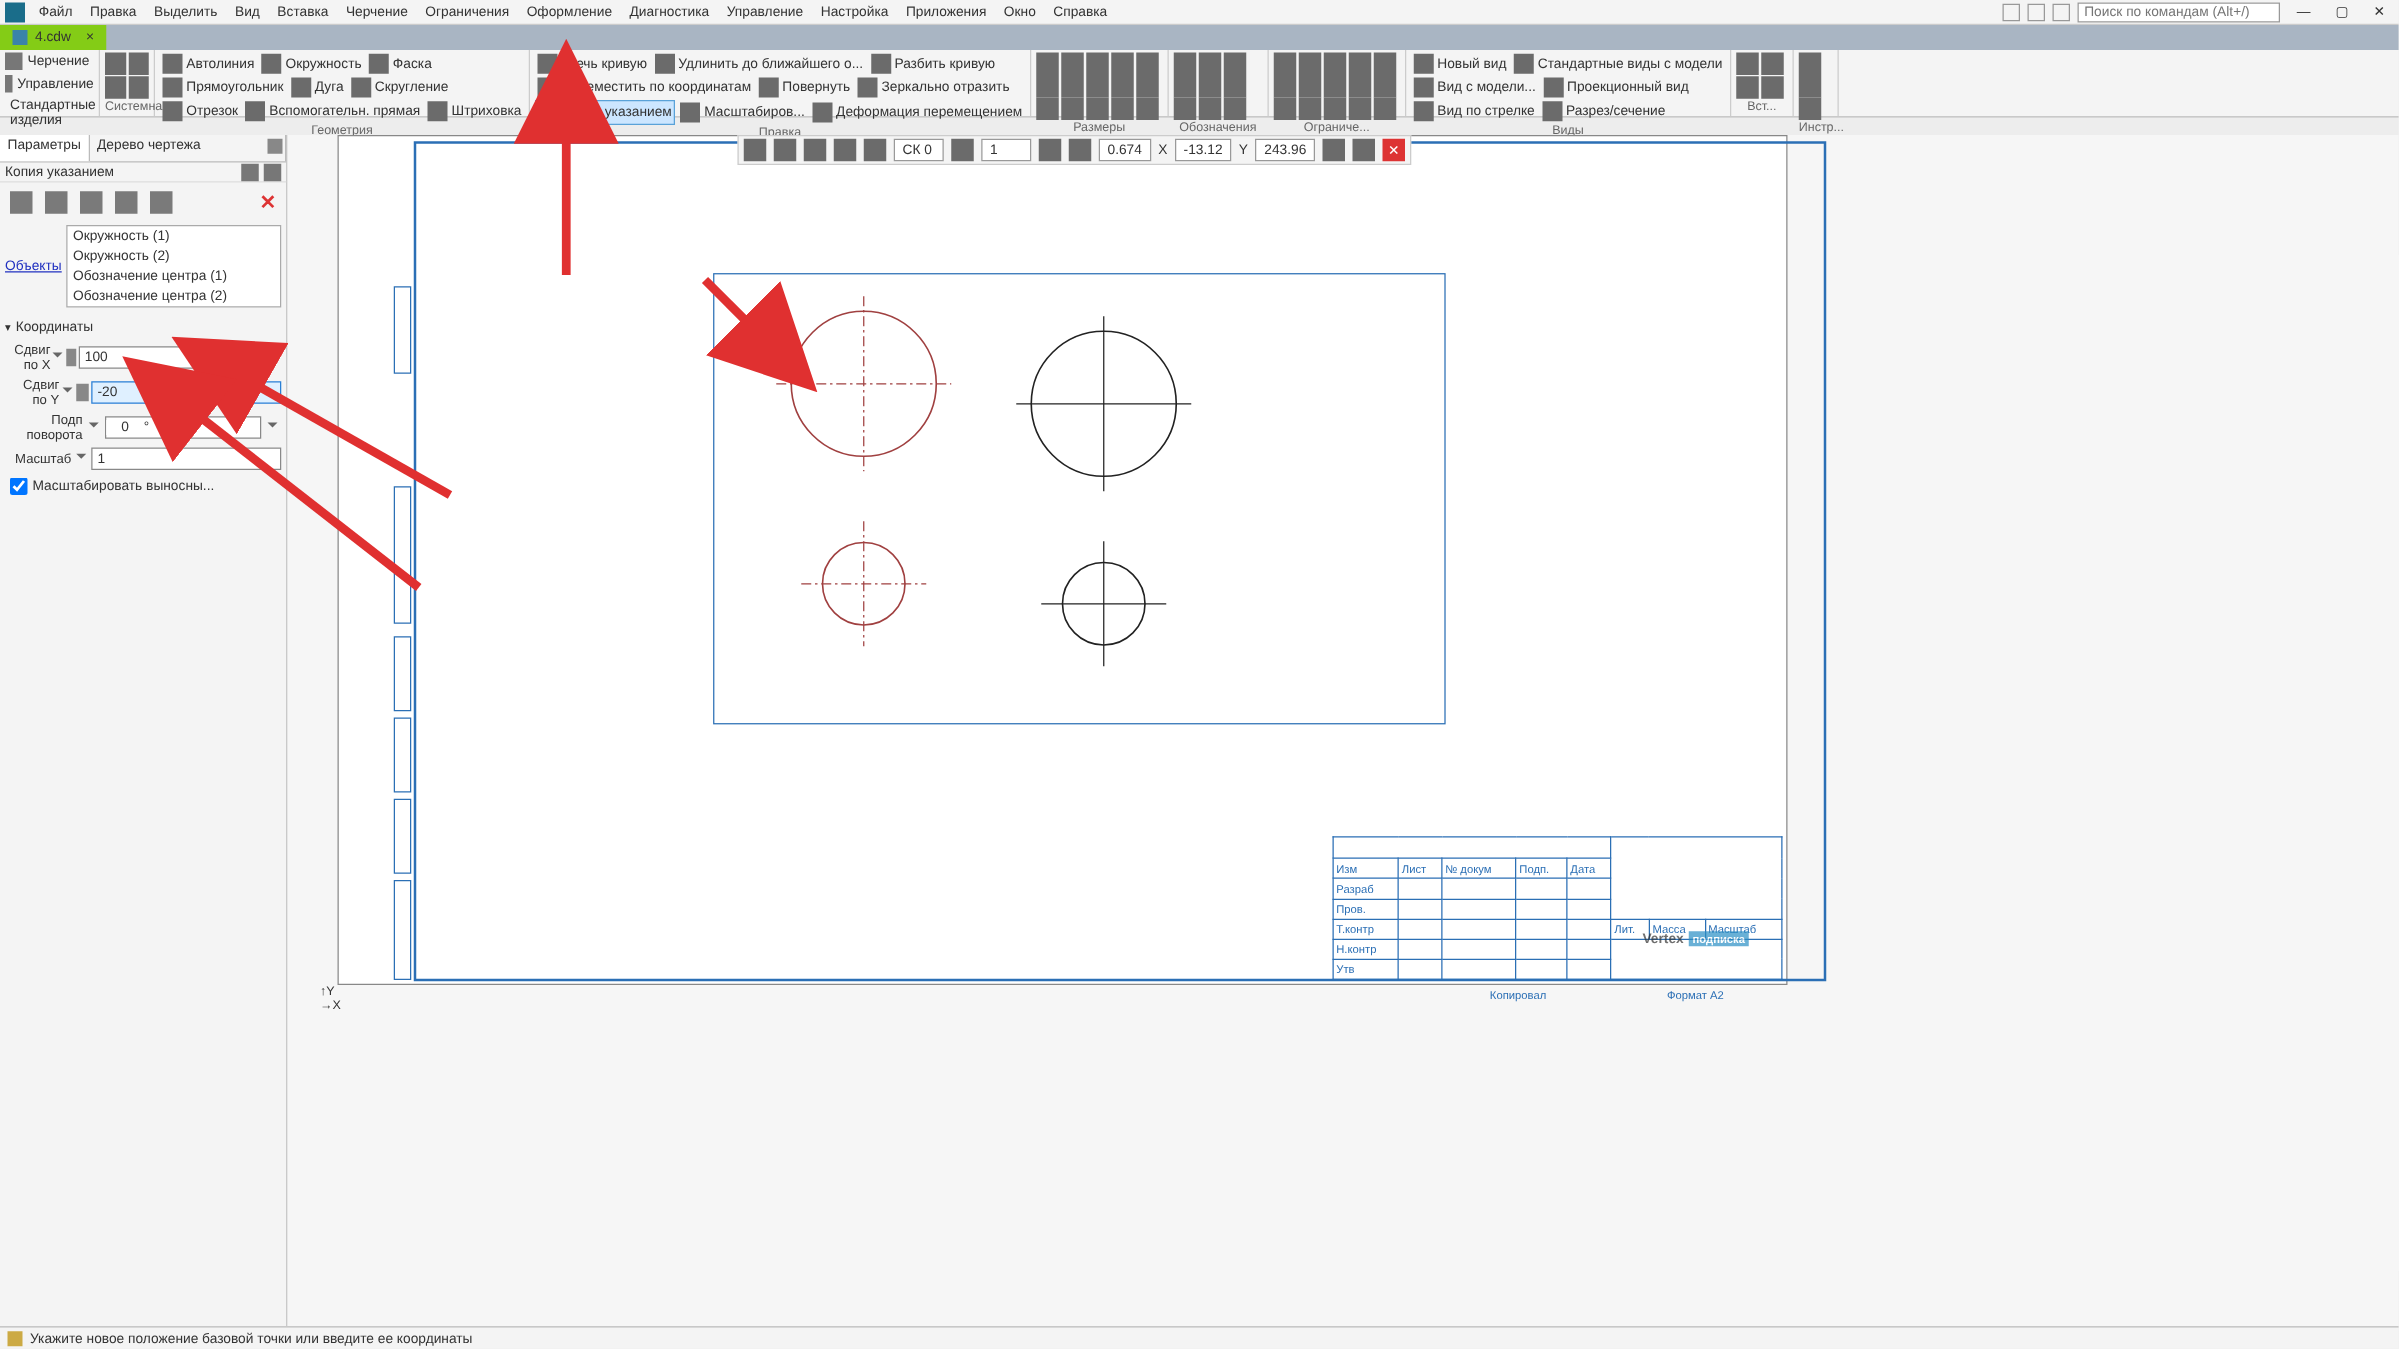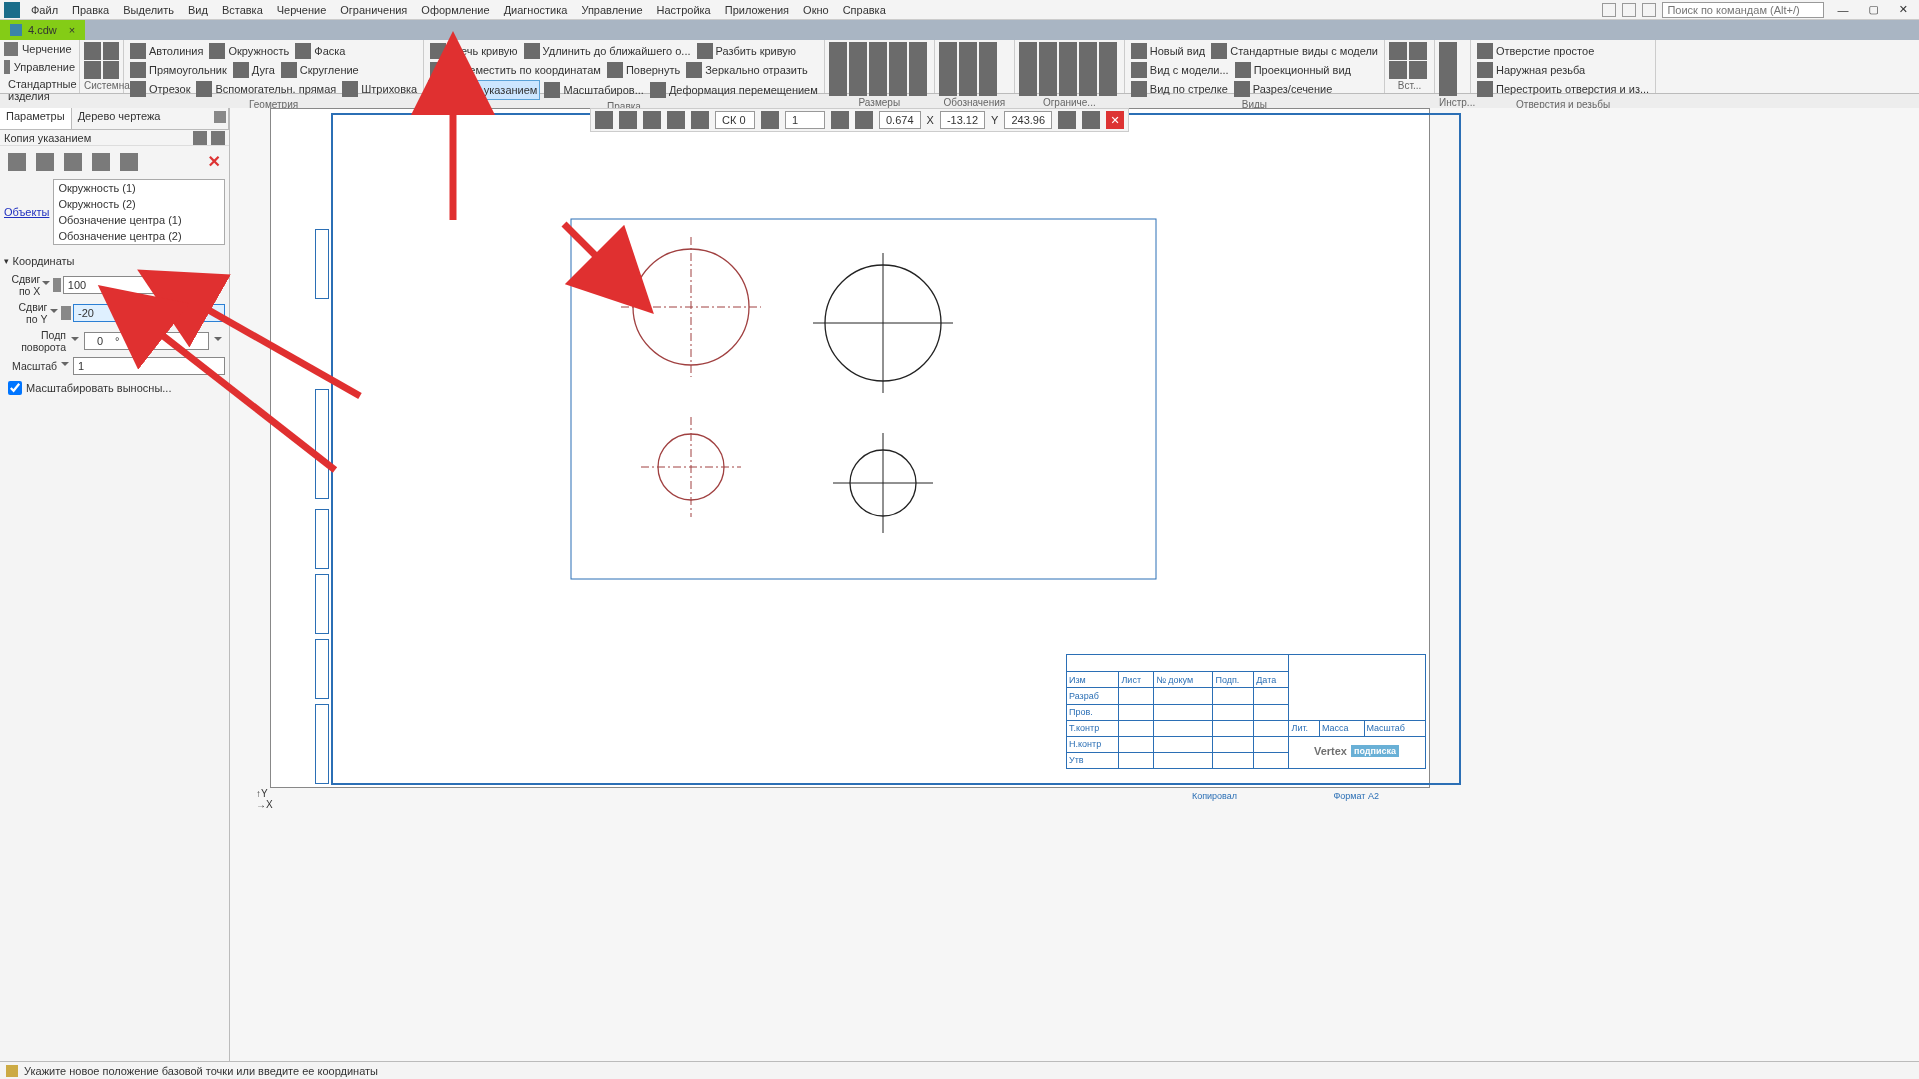--- a/index.html
+++ b/index.html
@@ -57,21 +57,21 @@
 .chk-row input{width:14px;height:14px;}
 .canvas{position:absolute;left:230px;top:108px;right:0;bottom:18px;background:#f6f6f6;}
 .canvas-tools{position:absolute;top:0;left:360px;height:24px;display:flex;align-items:center;gap:6px;background:#f4f4f4;border:1px solid #ccc;padding:0 4px;z-index:5;}
 .canvas-tools .ic{width:18px;height:18px;background:#6b6b6b;}
 .canvas-tools .cbox{border:1px solid #999;padding:0 6px;height:18px;display:flex;align-items:center;background:#fff;min-width:40px;}
 .canvas-tools .xbtn{background:#d33;color:#fff;width:18px;height:18px;display:flex;align-items:center;justify-content:center;}
 .sheet{position:absolute;left:40px;top:0;width:1160px;height:680px;background:#fff;border:1px solid #888;}
 .sheet-border{position:absolute;left:60px;top:4px;width:1130px;height:672px;border:2px solid #2b6fb5;}
 .binding-marks{position:absolute;left:44px;top:0;bottom:0;width:14px;}
 .binding-marks div{position:absolute;width:14px;border:1px solid #2b6fb5;font-size:8px;color:#2b6fb5;writing-mode:vertical-rl;text-align:center;}
-.title-block{position:absolute;right:3px;bottom:18px;width:360px;height:115px;}
+.title-block{position:absolute;right:3px;bottom:3px;width:360px;height:115px;}
 .title-block table{border-collapse:collapse;width:100%;height:100%;}
 .title-block td{border:1px solid #2b6fb5;font-size:9px;padding:1px 2px;color:#2b6fb5;}
 .watermark{position:absolute;right:30px;bottom:30px;font-size:24px;color:#2b8fc5;opacity:0.7;font-weight:bold;display:flex;align-items:center;gap:4px;}
 .watermark .sub{font-size:9px;background:#2b8fc5;color:#fff;padding:1px 3px;}
 svg.draw{position:absolute;left:0;top:0;}
 .status{position:absolute;left:0;right:0;bottom:0;height:18px;background:#f4f4f4;border-top:1px solid #bbb;display:flex;align-items:center;padding:0 6px;gap:6px;}
 .status .ic{width:12px;height:12px;background:#ca4;}
 .arrow{position:absolute;z-index:20;}
 .arrow svg{overflow:visible;}
 </style>
@@ -351,37 +351,20 @@
           <div class="ic"></div>
         </div>
       <div class="icon-row">
           <div class="ic"></div>
         </div>
       <div class="icon-row">
           <div class="ic"></div>
         </div>
       <div class="grp-label">Инстр...</div>
     </div>
-    <div class="rgroup">
-      <div class="rgrid">
-        <div class="rbtn">
-            <div class="ic"></div>
-            <span>Отверстие простое</span>
-          </div>
-        <div class="rbtn">
-            <div class="ic"></div>
-            <span>Наружная резьба</span>
-          </div>
-        <div class="rbtn">
-            <div class="ic"></div>
-            <span>Перестроить отверстия и из...</span>
-          </div>
-      </div>
-      <div class="grp-label">Отверстия и резьбы</div>
-    </div>
   </div>
 </div>
 
 <div class="left-panel">
   <div class="panel-tabs">
     <div class="ptab active">Параметры</div>
     <div class="ptab" style="flex:1;position:relative"><span>Дерево чертежа</span><div class="gear" style="position:absolute;right:2px;top:3px"></div></div>
   </div>
   <div class="panel-sub">
     <span>Копия указанием</span>

